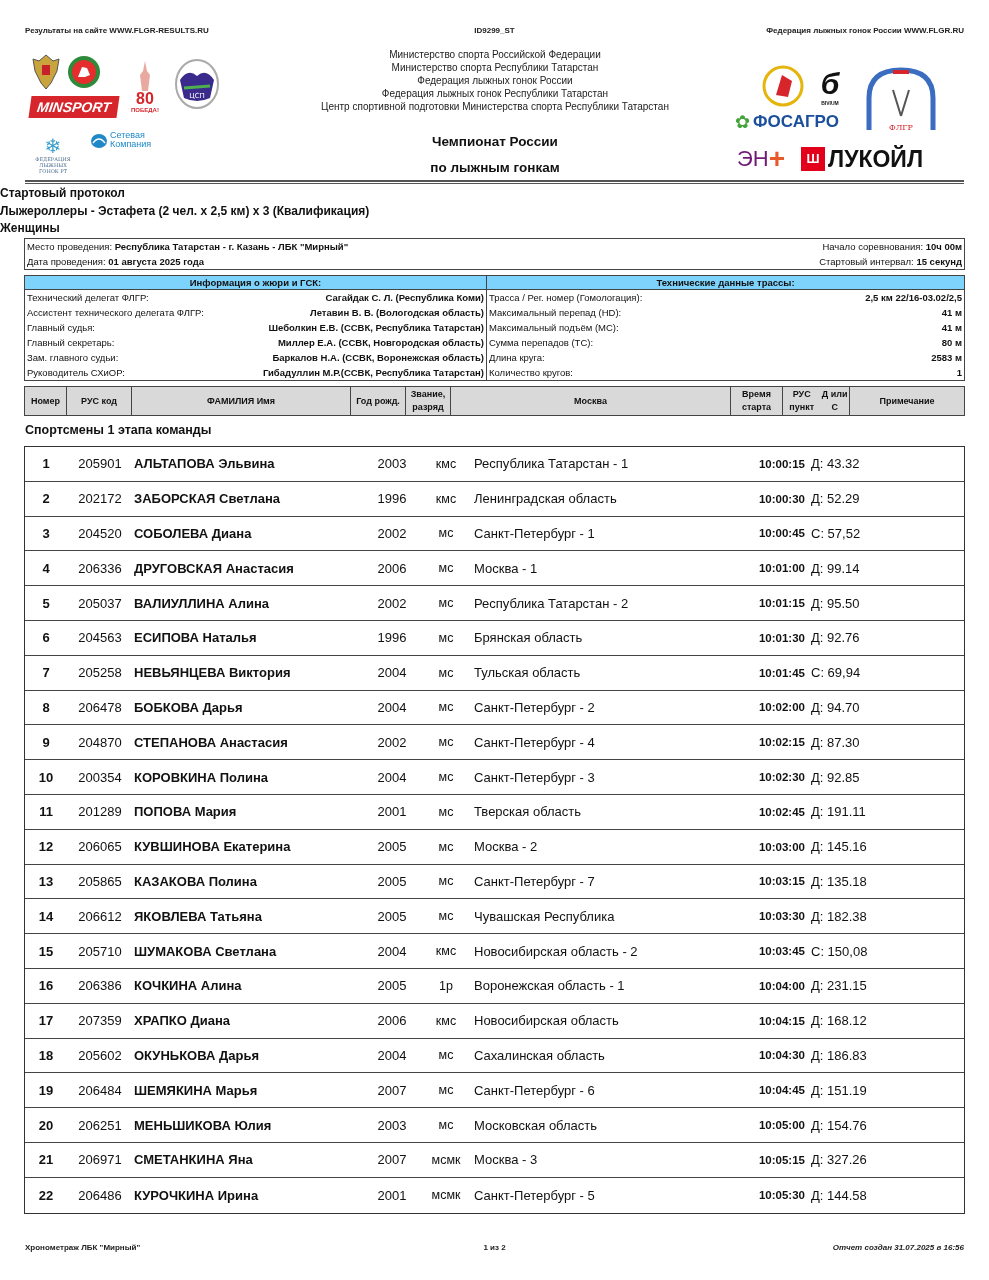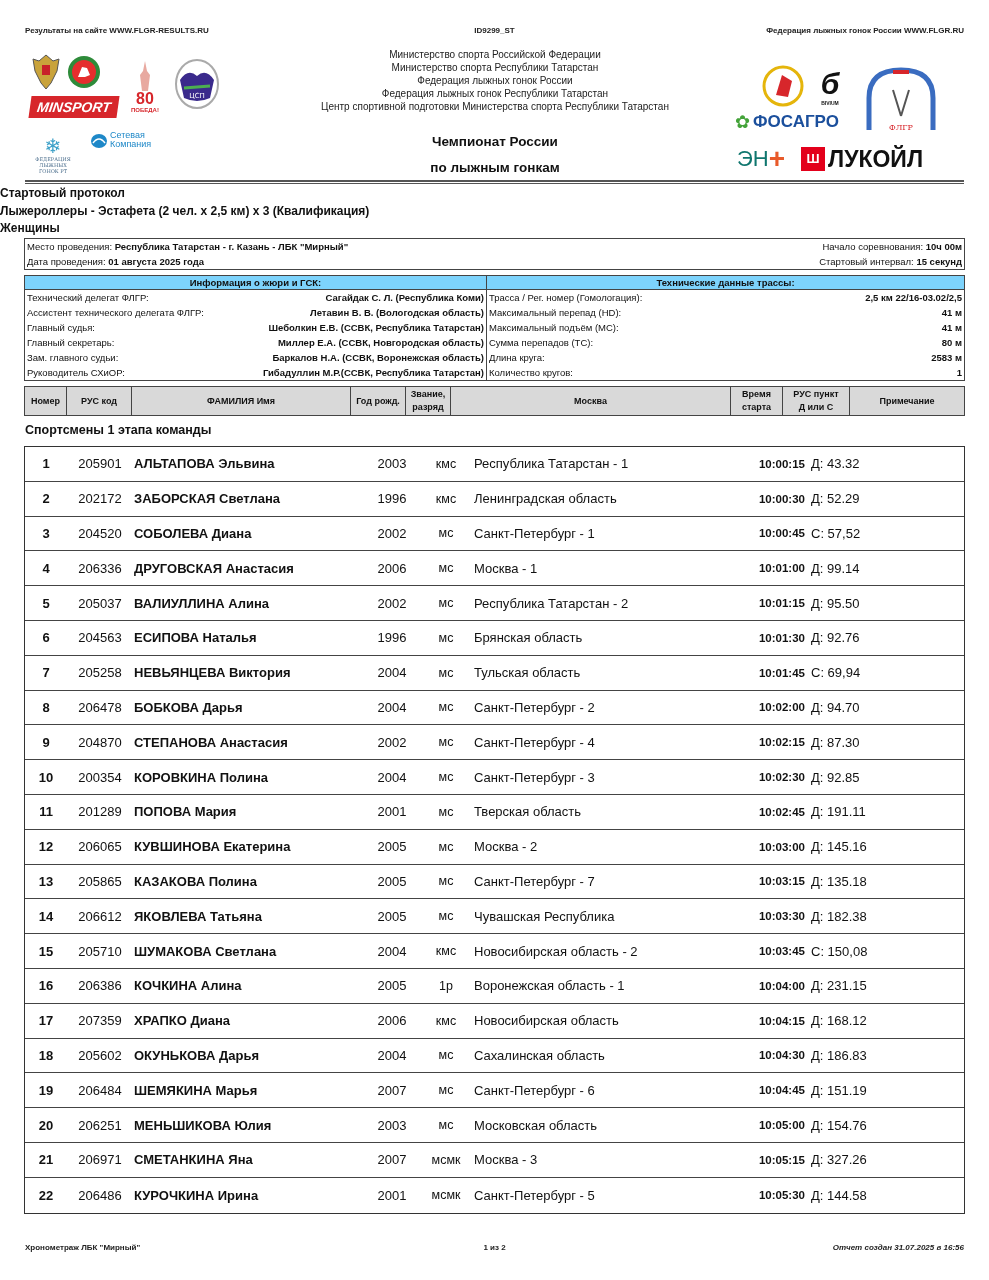--- a/index.html
+++ b/index.html
@@ -141,21 +141,21 @@
         <rect x="30" y="4" width="16" height="4" fill="#d7262b"></rect>
         <path d="M30 24 L38 50 M46 24 L38 50" stroke="#555" stroke-width="2"></path>
         <text x="38" y="64" font-size="8" fill="#d7262b" text-anchor="middle" font-family="DejaVu Serif, serif">ФЛГР</text>
       </svg>
   </div>
   <div class="logo" style="left:0;top:48px;width:124px;height:24px;justify-content:flex-start;">
     <span style="color:#44a33a;font-size:18px;line-height:18px;">✿</span>
     <span style="color:#1b4f9c;font-size:17px;font-weight:bold;margin-left:3px;">ФОСАГРО</span>
   </div>
   <div class="logo" style="left:2px;top:80px;width:60px;height:34px;justify-content:flex-start;">
-    <span style="color:#0f766e;font-size:22px;">ЭН</span>
+    <span style="color:#701a75;font-size:22px;">ЭН</span>
     <span style="color:#e85a2a;font-size:28px;font-weight:bold;line-height:24px;">+</span>
   </div>
   <div class="logo" style="left:66px;top:82px;width:170px;height:30px;justify-content:flex-start;">
     <span style="display:inline-block;width:24px;height:24px;background:#e3001b;color:#fff;font-weight:bold;font-size:13px;line-height:24px;text-align:center;">Ш</span>
     <span style="font-size:23px;font-weight:bold;margin-left:3px;color:#111;">ЛУКОЙЛ</span>
   </div>
 </div>
 
 <div class="dbl" style="top:180px;"></div>
 
@@ -202,21 +202,21 @@
   <div style="width:55px;">Год рожд.</div>
   <div style="width:45px;flex-direction:column;">
       <span>Звание,</span>
       <span>разряд</span>
     </div>
   <div style="width:280px;">Москва</div>
   <div style="width:52px;flex-direction:column;">
       <span>Время</span>
       <span>старта</span>
     </div>
-  <div style="width:67px;flex-direction:column;">
+  <div style="width:67px;">
       <span>РУС пункт</span>
       <span>Д или С</span>
     </div>
   <div style="flex:1;">Примечание</div>
 </div>
 
 <div class="section">Спортсмены 1 этапа команды</div>
 
 <div class="tbl" id="athletes">
     <div class="trow">

